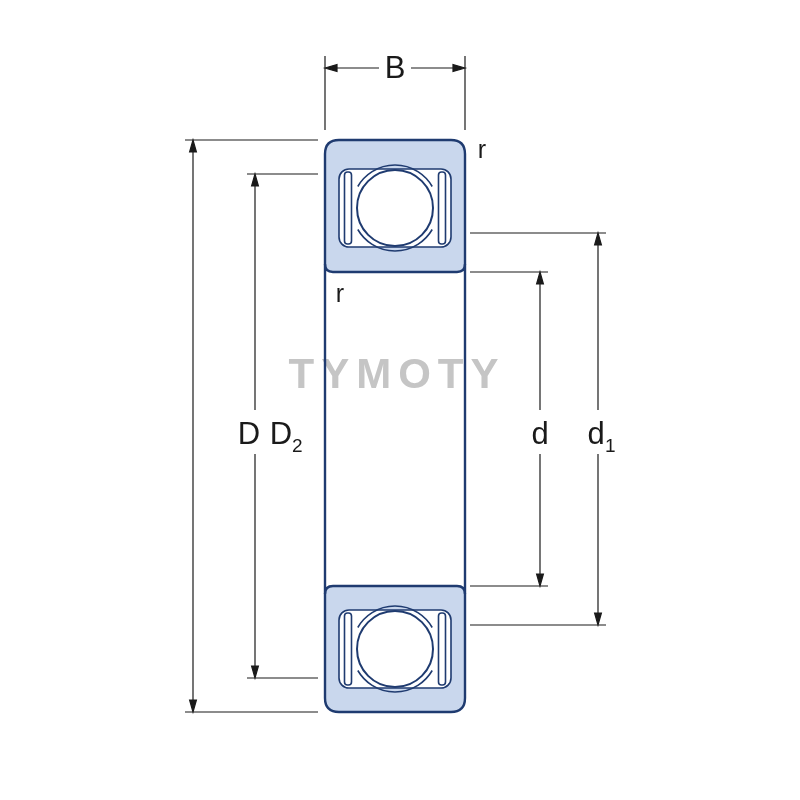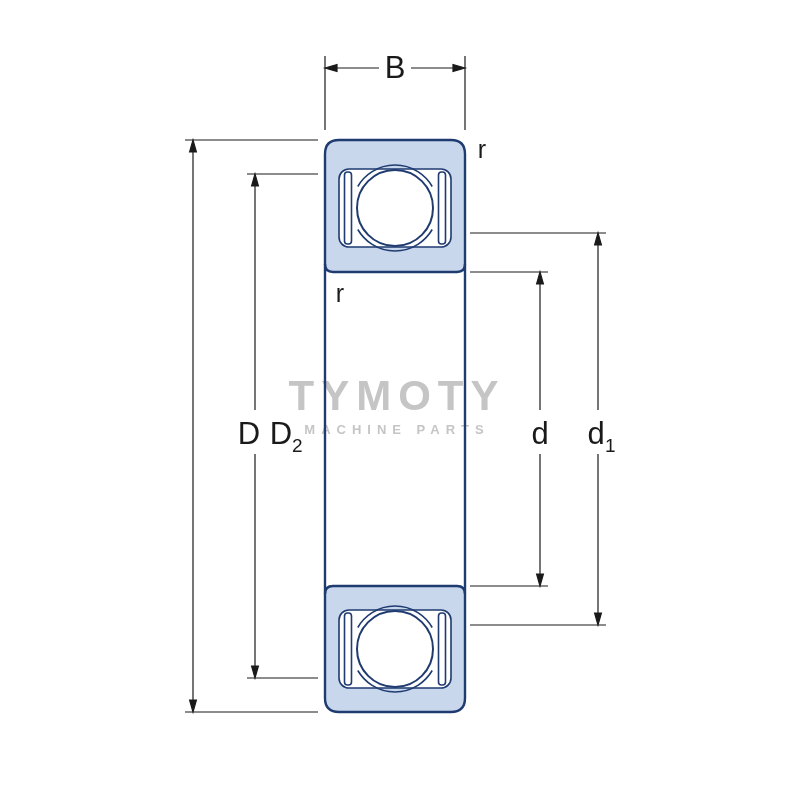--- a/index.html
+++ b/index.html
@@ -11,21 +11,21 @@
     overflow: hidden;
   }
   .stage { position: absolute; left: 0; top: 0; width: 800px; height: 800px; }
   svg { display: block; position: absolute; left: 0; top: 0; }
   svg text { font-family: "Liberation Sans", sans-serif; fill: #1a1a1a; }
   .dim-label { font-size: 31px; }
   .dim-sub   { font-size: 19px; }
   .r-label   { font-size: 25px; }
   .watermark {
     position: absolute;
-    left: 397px; top: 374px;
+    left: 397px; top: 352px;
     transform: translateX(-50%);
     text-align: center;
     color: #c5c5c5;
     pointer-events: none;
     white-space: nowrap;
   }
   .wm-title {
     font-size: 42px;
     font-weight: bold;
     letter-spacing: 7px;
@@ -38,21 +38,20 @@
     margin-top: 4px;
   }
 </style>
 </head>
 <body>
 
 <div class="stage">
 
   <div class="watermark">
     <div class="wm-title">TYMOTY</div>
-    <div class="wm-sub">MACHINE PARTS</div>
   </div>
 
   <svg width="800" height="800" viewBox="0 0 800 800">
 
     <g stroke="#1f3b70" fill="none">
 
       <path fill="#c9d7ed" stroke-width="2.4" d="M 339 140 H 451 Q 465 140 465 154 V 264 Q 465 272 457 272 H 333 Q 325 272 325 264 V 154 Q 325 140 339 140 Z"></path>
 
       <path fill="#c9d7ed" stroke-width="2.4" d="M 333 586 H 457 Q 465 586 465 594 V 698 Q 465 712 451 712 H 339 Q 325 712 325 698 V 594 Q 325 586 333 586 Z"></path>
 

